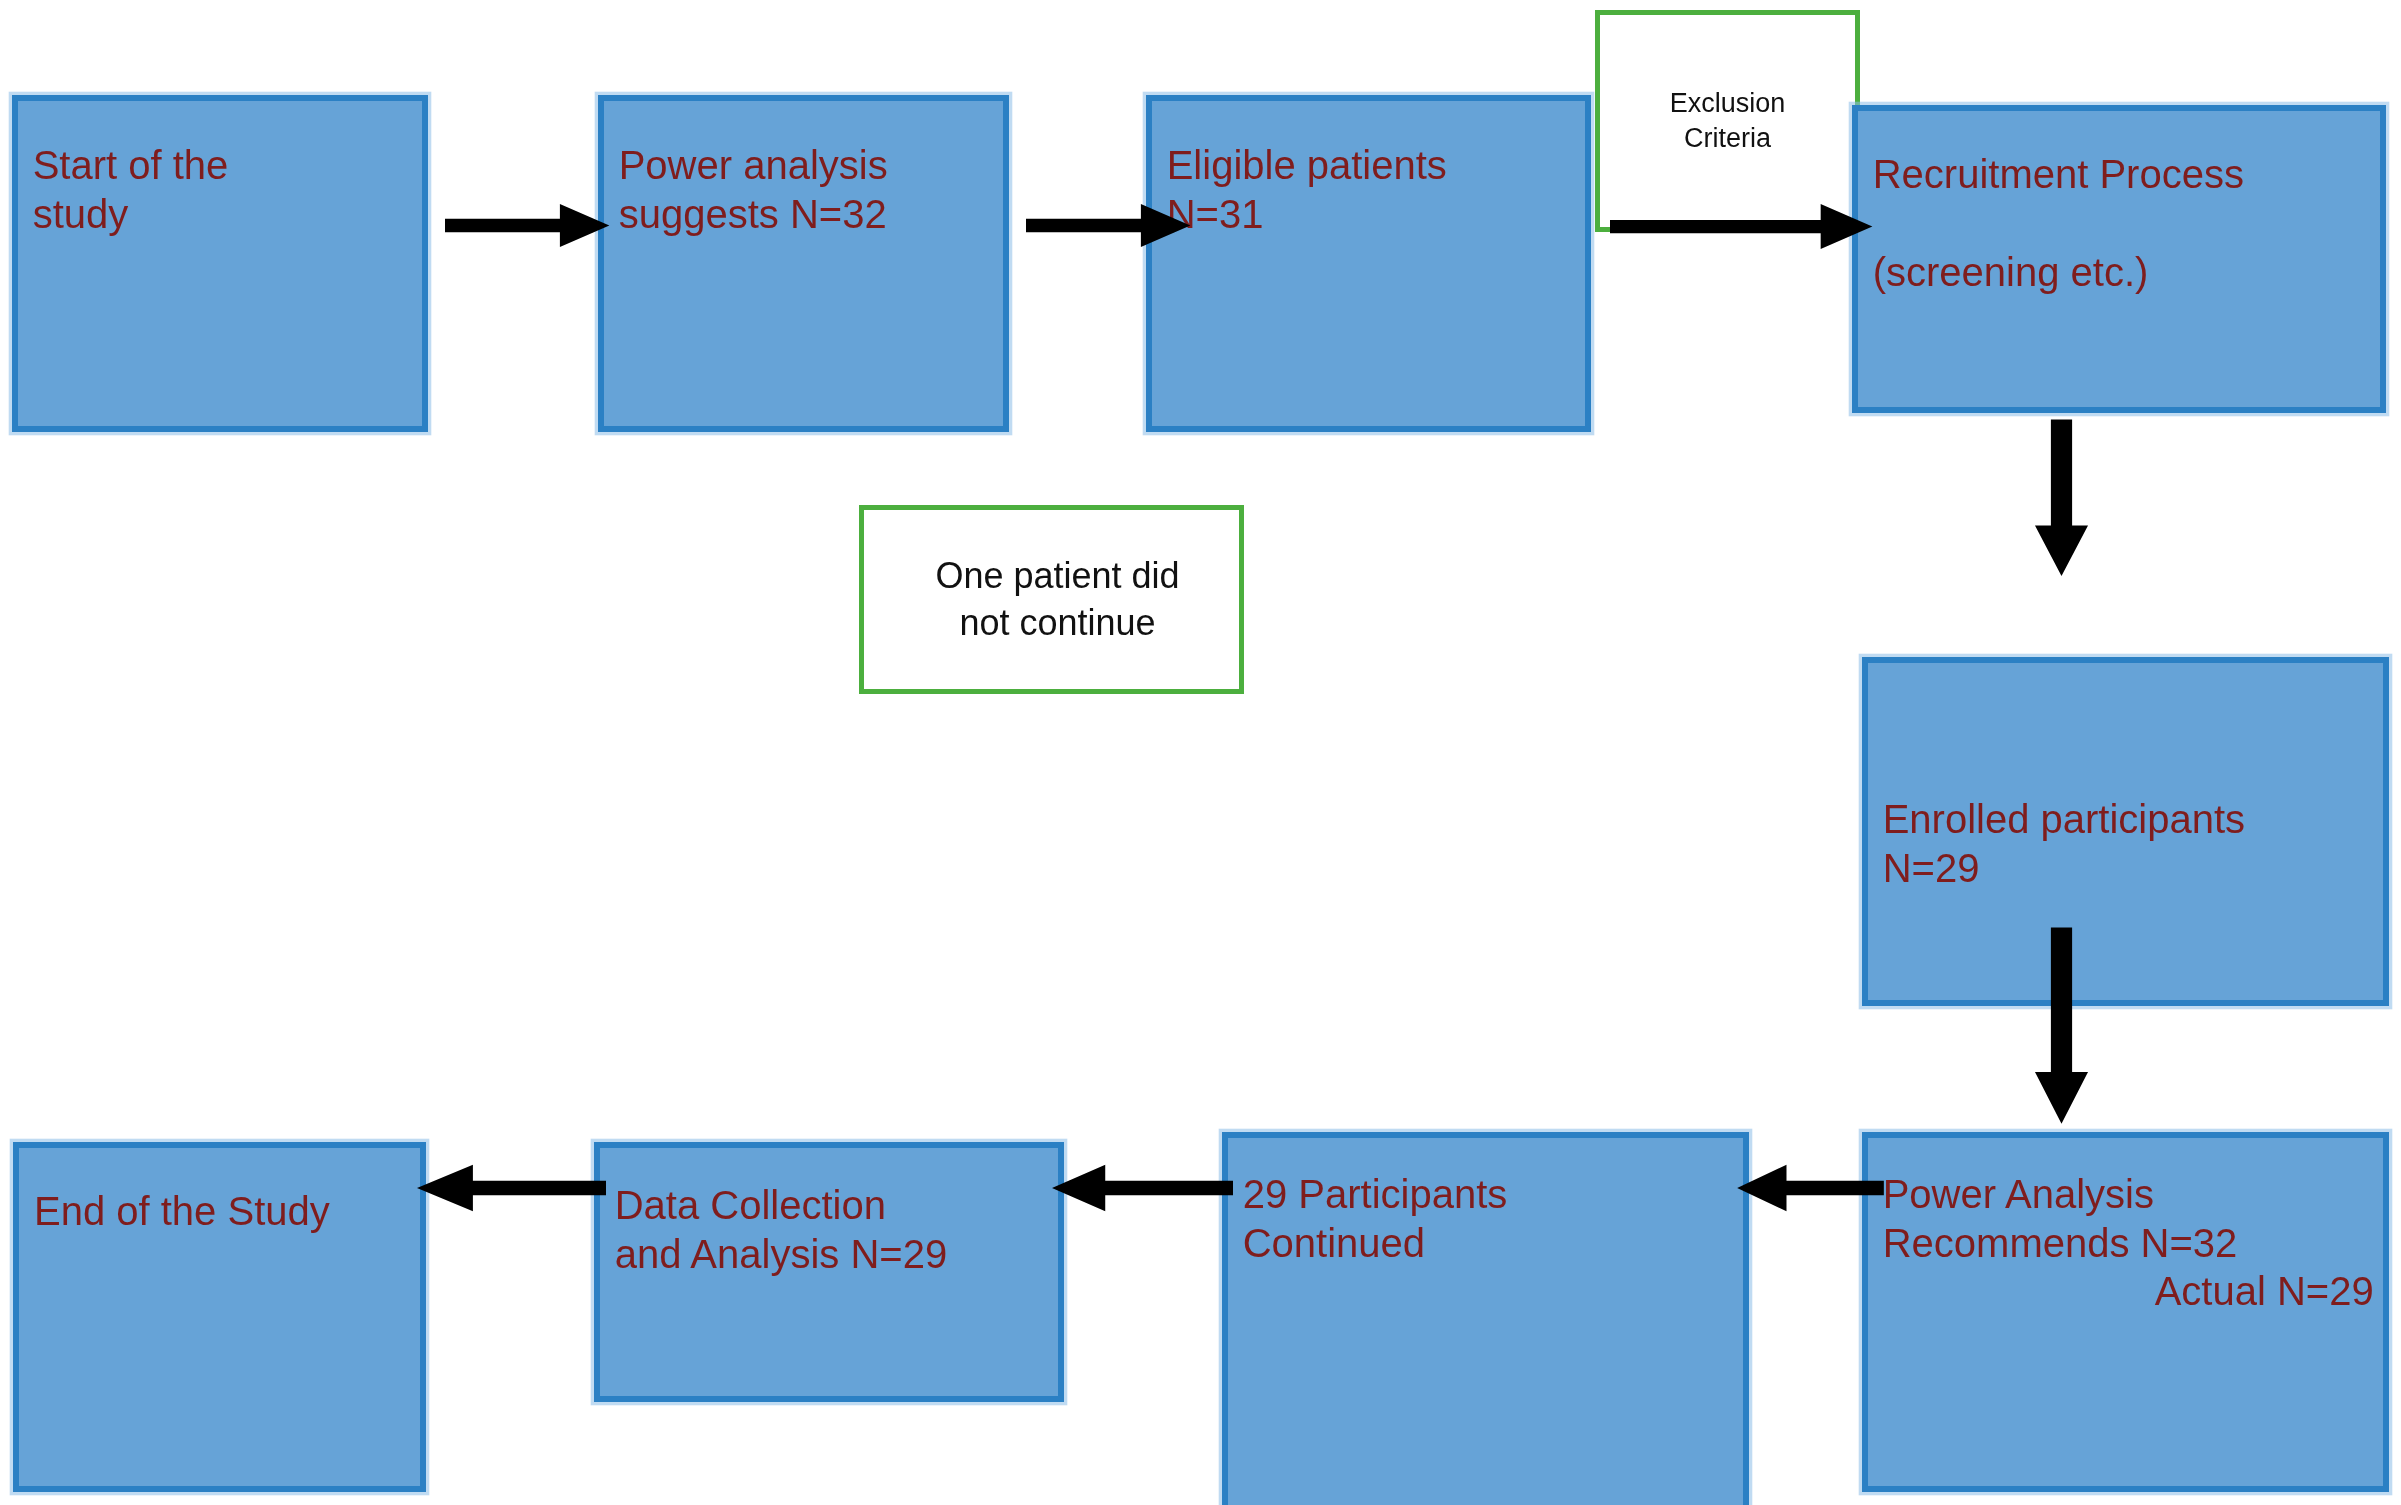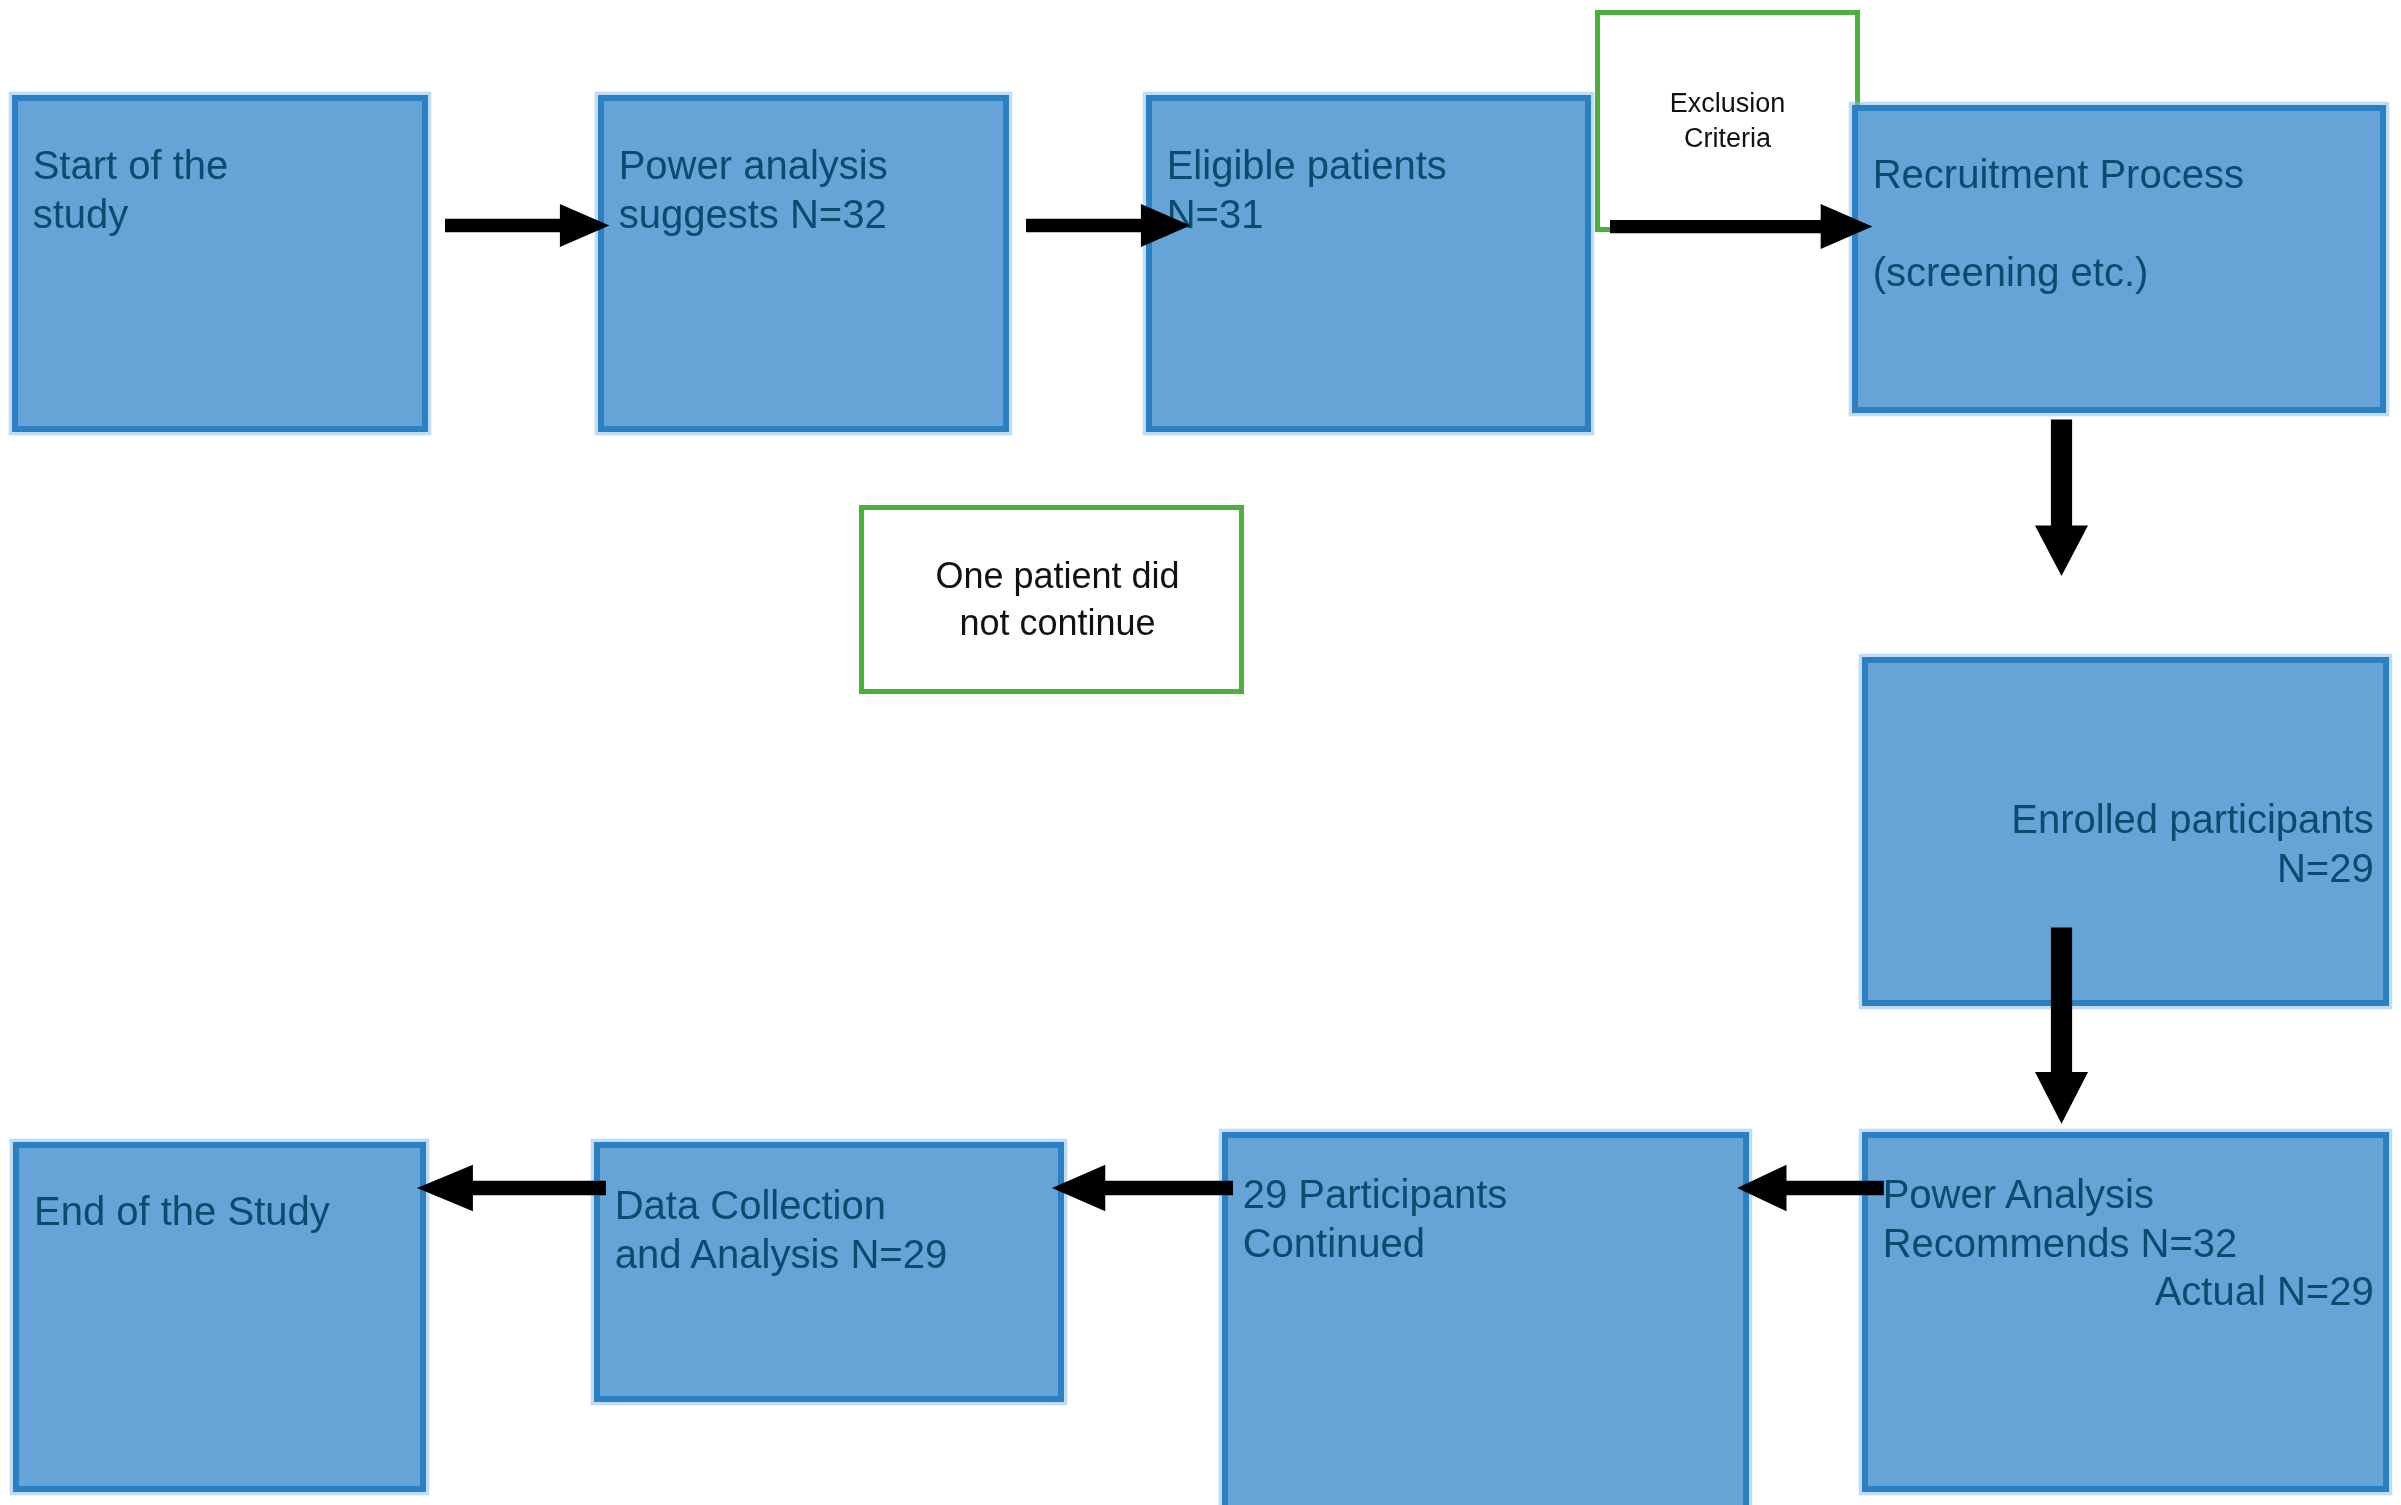--- a/index.html
+++ b/index.html
@@ -7,21 +7,21 @@
        font-family:"Liberation Sans","DejaVu Sans",sans-serif;}
   #stage{position:absolute;left:0;top:0;width:2401px;height:1506px;background:#fff;}
 
   
   .pbox{
     position:absolute;
     background:#66a3d7;
     border:6px solid #2b80c4;
     box-sizing:border-box;
     box-shadow:0 0 0 3.3px rgba(140,190,232,.55);
-    color:#0c4a6e;
+    color:#7f1d1d;
     font-size:40px;
     line-height:1.22;
     font-weight:400;
     padding:0;
   }
   .pbox .txt{
     position:absolute;
     left:14.7px;
     right:9.3px;
     white-space:pre-line;
@@ -77,21 +77,21 @@
 
 (screening etc.)</div>
   </div>
 
   <div class="gbox" style="left:859px;top:505px;width:385px;height:189px;font-size:36px;padding-left:12px;">
     <div class="gtxt">One patient  did
 not continue</div>
   </div>
 
 
-  <div class="pbox" style="left:1862px;top:657px;width:527px;height:349px;text-align:right;">
+  <div class="pbox" style="left:1862px;top:657px;width:527px;height:349px;">
     <div class="txt" style="top:132px;">Enrolled participants
 N=29</div>
   </div>
 
   <div class="pbox" style="left:1862px;top:1132px;width:527px;height:360px;">
     <div class="txt" style="top:32px;text-align:left;">Power Analysis</div>
     <div class="txt" style="top:81px;text-align:left;">Recommends N=32</div>
     <div class="txt" style="top:129px;text-align:right;">Actual N=29</div>
   </div>
 

